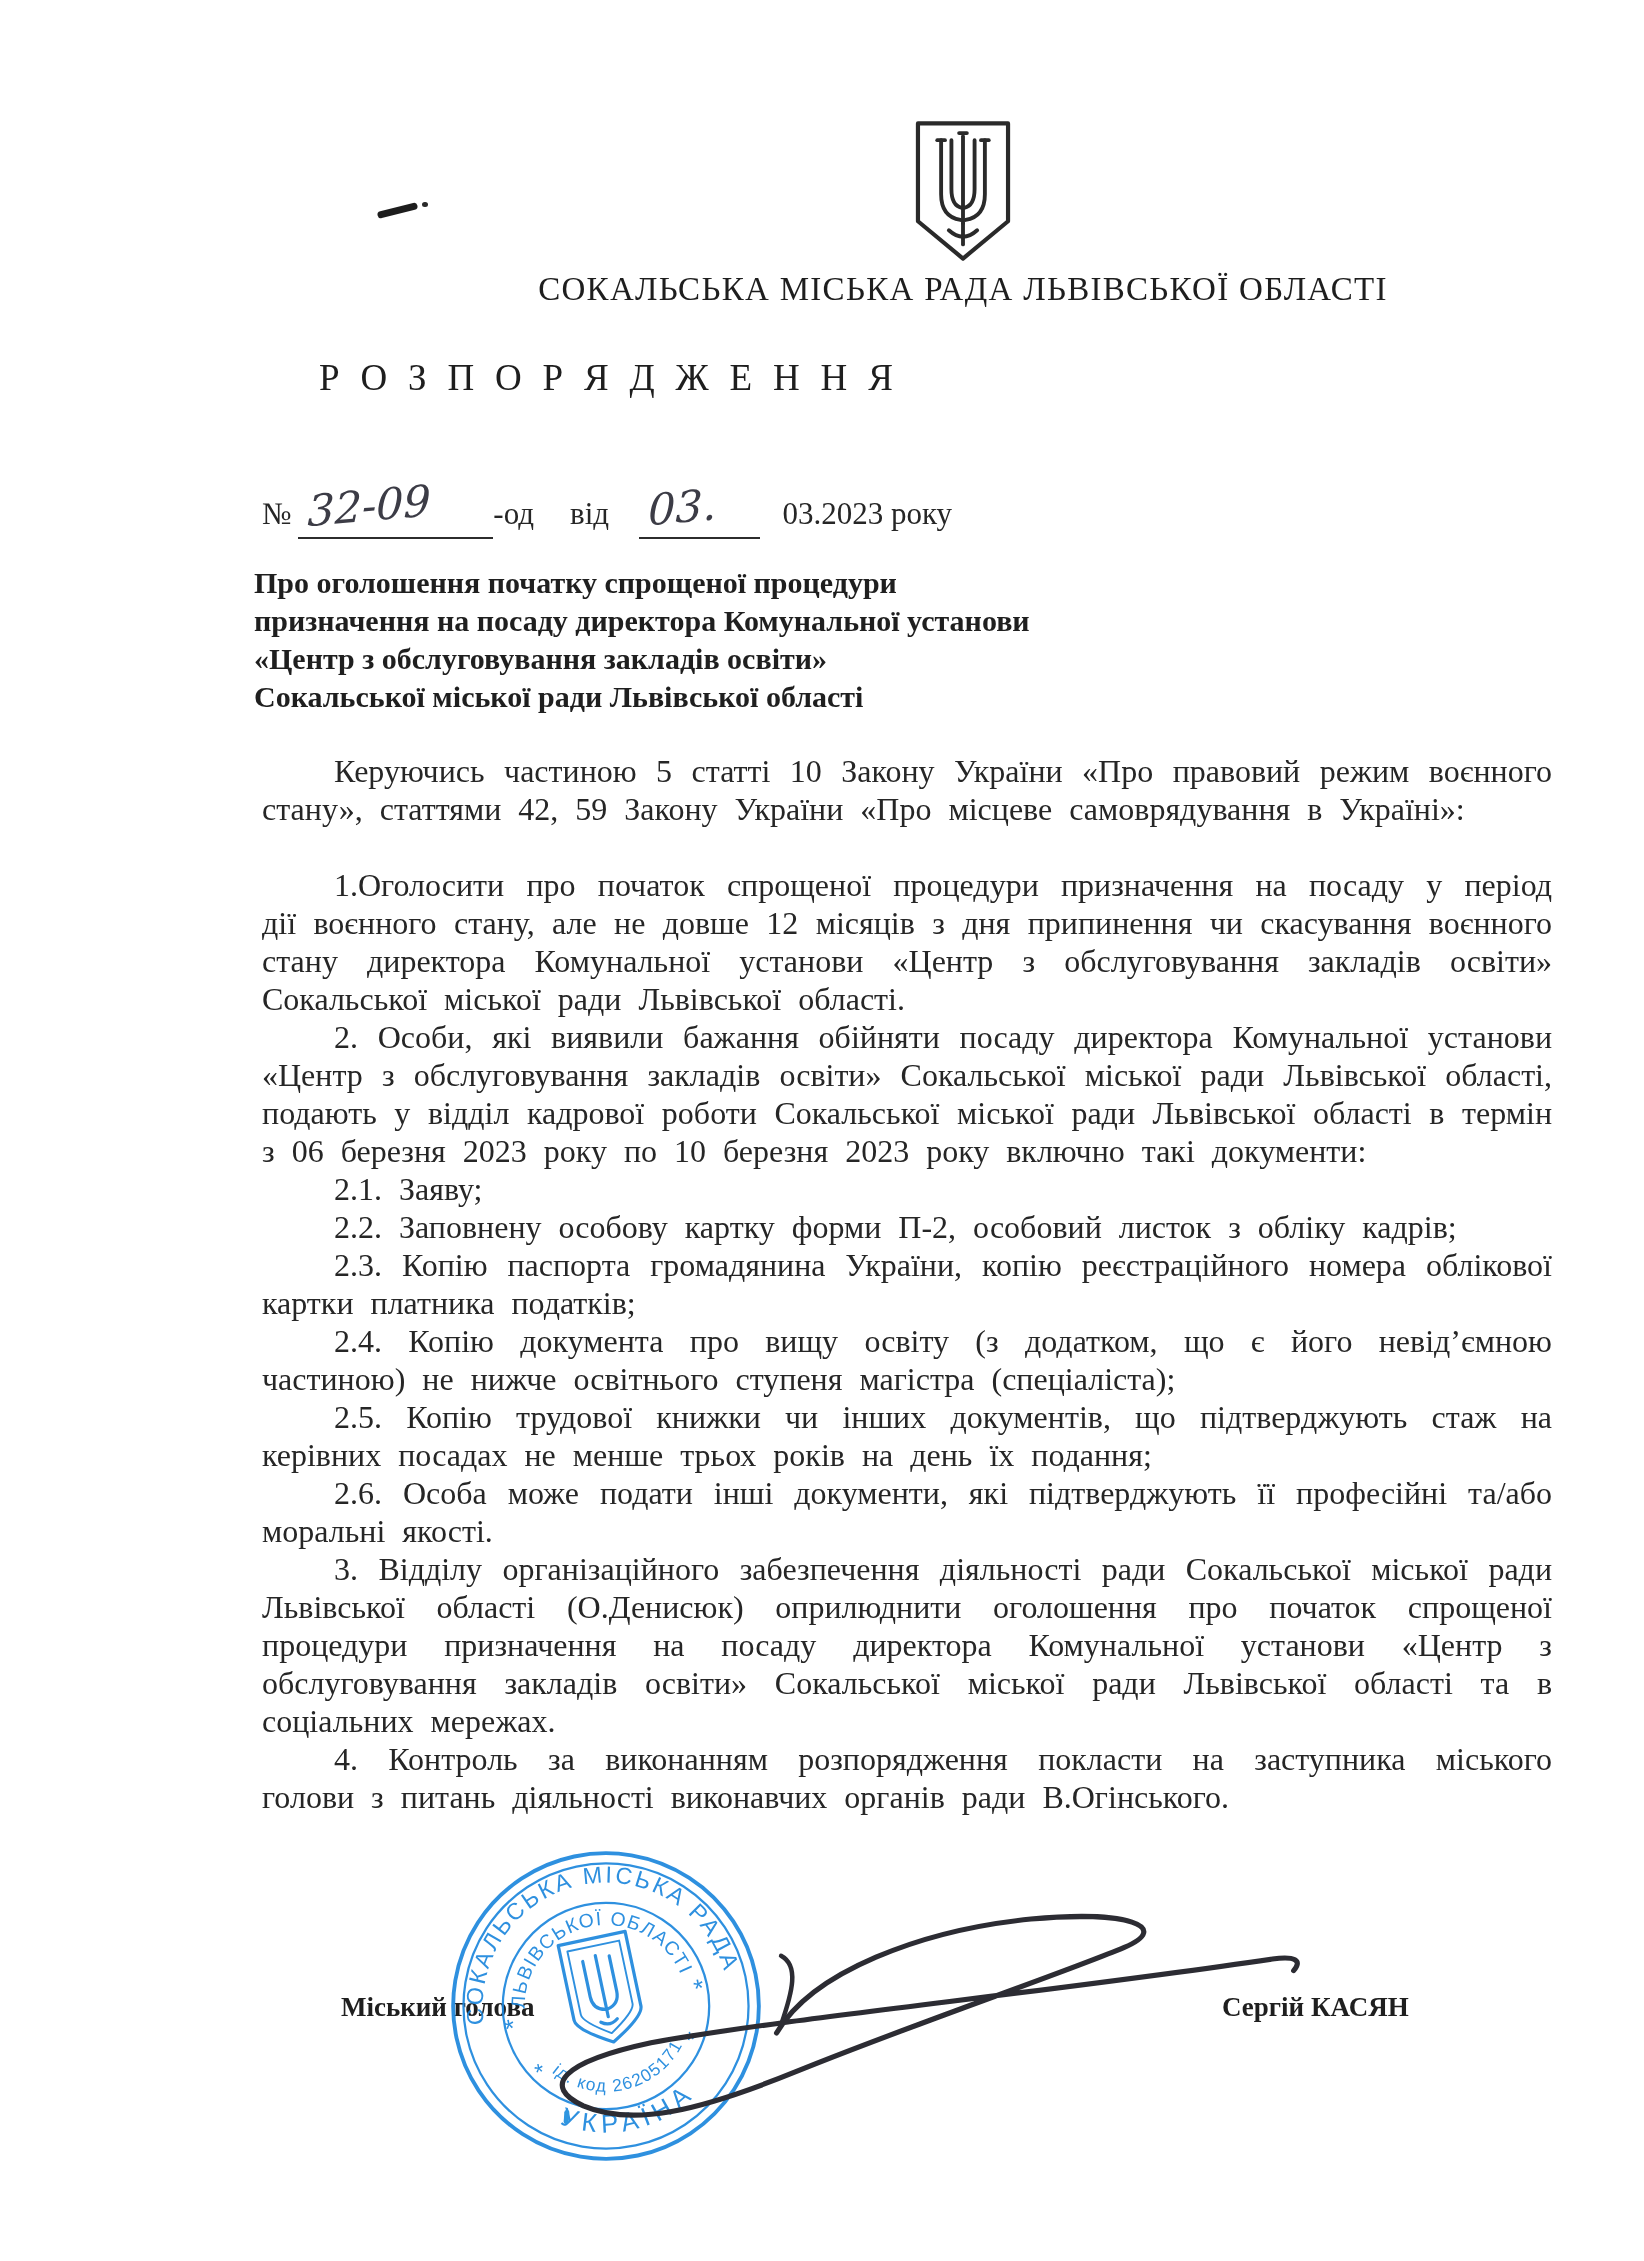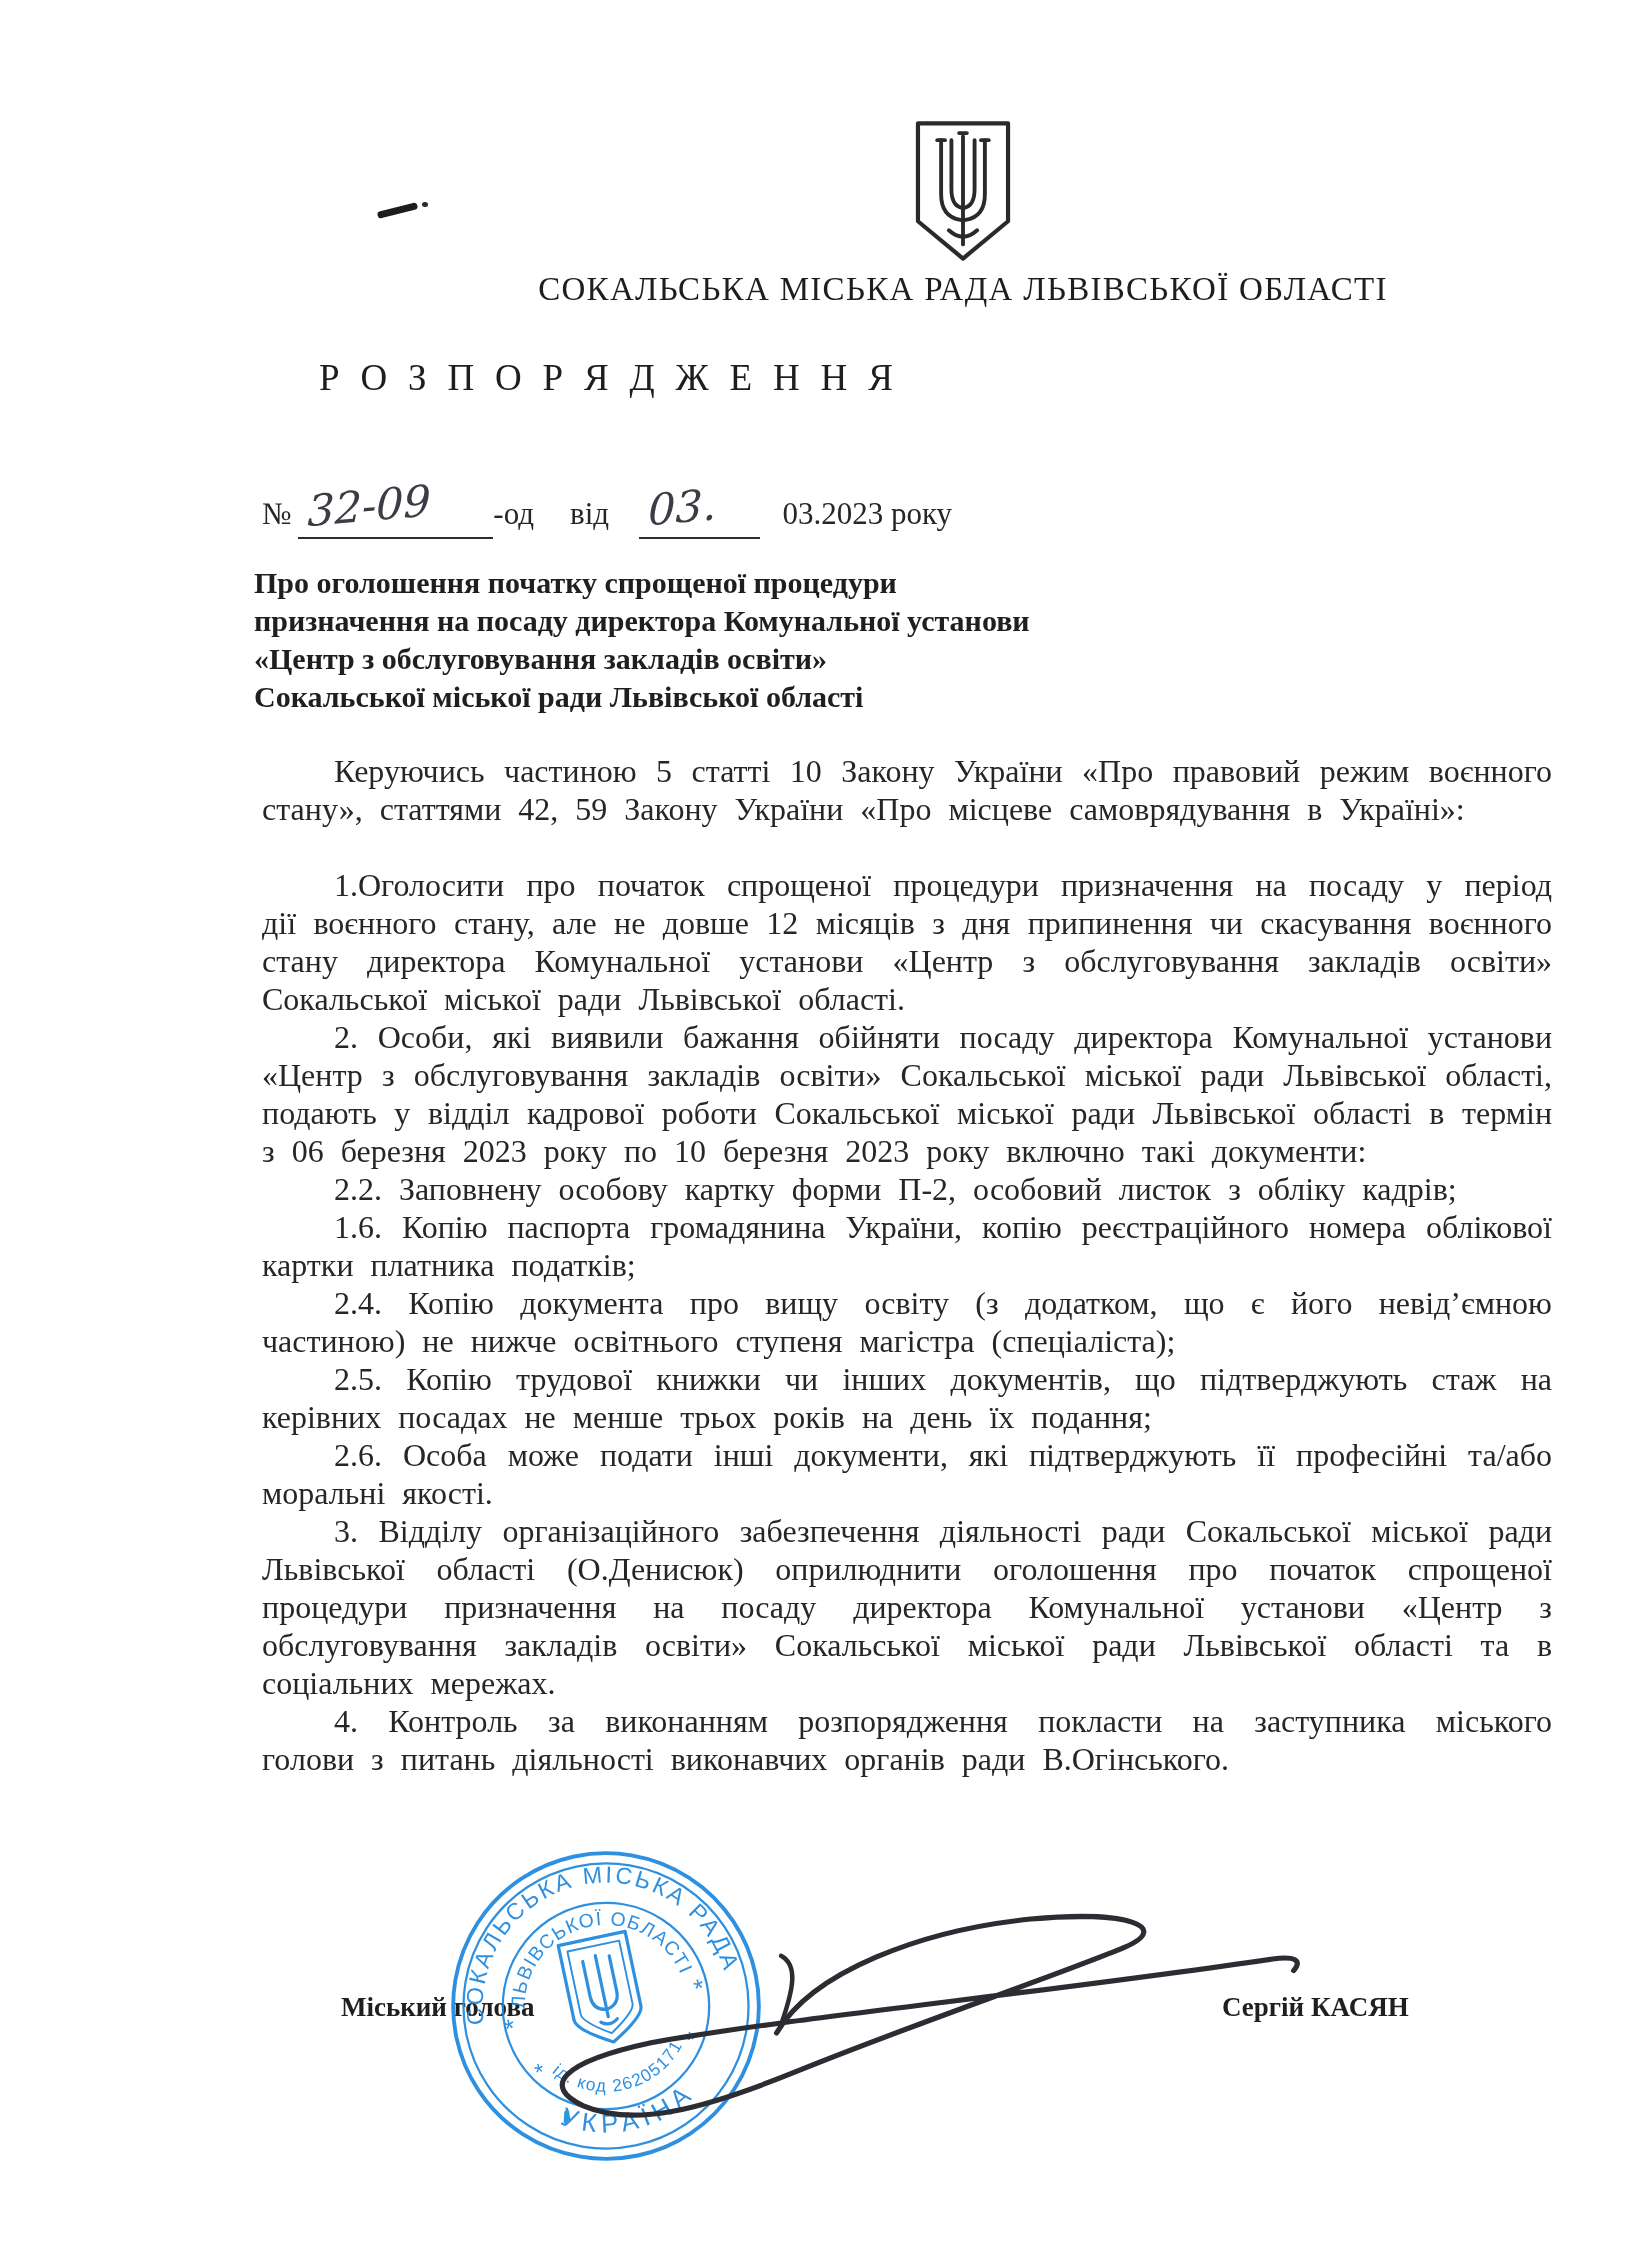--- a/index.html
+++ b/index.html
@@ -127,22 +127,23 @@
     <div>Про оголошення початку спрощеної процедури</div>
     <div>призначення на посаду директора Комунальної установи</div>
     <div>«Центр з обслуговування закладів освіти»</div>
     <div>Сокальської міської ради Львівської області</div>
   </div>
 
   <div class="body-text">
     <p class="intro">Керуючись частиною 5 статті 10 Закону України «Про правовий режим воєнного стану», статтями 42, 59 Закону України «Про місцеве самоврядування в Україні»:</p>
     <p>1.Оголосити про початок спрощеної процедури призначення на посаду у період дії воєнного стану, але не довше 12 місяців з дня припинення чи скасування воєнного стану директора Комунальної установи «Центр з обслуговування закладів освіти» Сокальської міської ради Львівської області.</p>
     <p>2. Особи, які виявили бажання обійняти посаду директора Комунальної установи «Центр з обслуговування закладів освіти» Сокальської міської ради Львівської області, подають у відділ кадрової роботи Сокальської міської ради Львівської області в термін з 06 березня 2023 року по 10 березня 2023 року включно такі документи:</p>
+    <p>2.1. Заяву;</p>
     <p>2.2. Заповнену особову картку форми П-2, особовий листок з обліку кадрів;</p>
-    <p>1.6. Копію паспорта громадянина України, копію реєстраційного номера облікової картки платника податків;</p>
+    <p>2.3. Копію паспорта громадянина України, копію реєстраційного номера облікової картки платника податків;</p>
     <p>2.4. Копію документа про вищу освіту (з додатком, що є його невід’ємною частиною) не нижче освітнього ступеня магістра (спеціаліста);</p>
     <p>2.5. Копію трудової книжки чи інших документів, що підтверджують стаж на керівних посадах не менше трьох років на день їх подання;</p>
     <p>2.6. Особа може подати інші документи, які підтверджують її професійні та/або моральні якості.</p>
     <p>3. Відділу організаційного забезпечення діяльності ради Сокальської міської ради Львівської області (О.Денисюк) оприлюднити оголошення про початок спрощеної процедури призначення на посаду директора Комунальної установи «Центр з обслуговування закладів освіти» Сокальської міської ради Львівської області та в соціальних мережах.</p>
     <p>4. Контроль за виконанням розпорядження покласти на заступника міського голови з питань діяльності виконавчих органів ради В.Огінського.</p>
   </div>
 
   <div class="sig-title">Міський голова</div>
   <div class="sig-name">Сергій КАСЯН</div>
 

